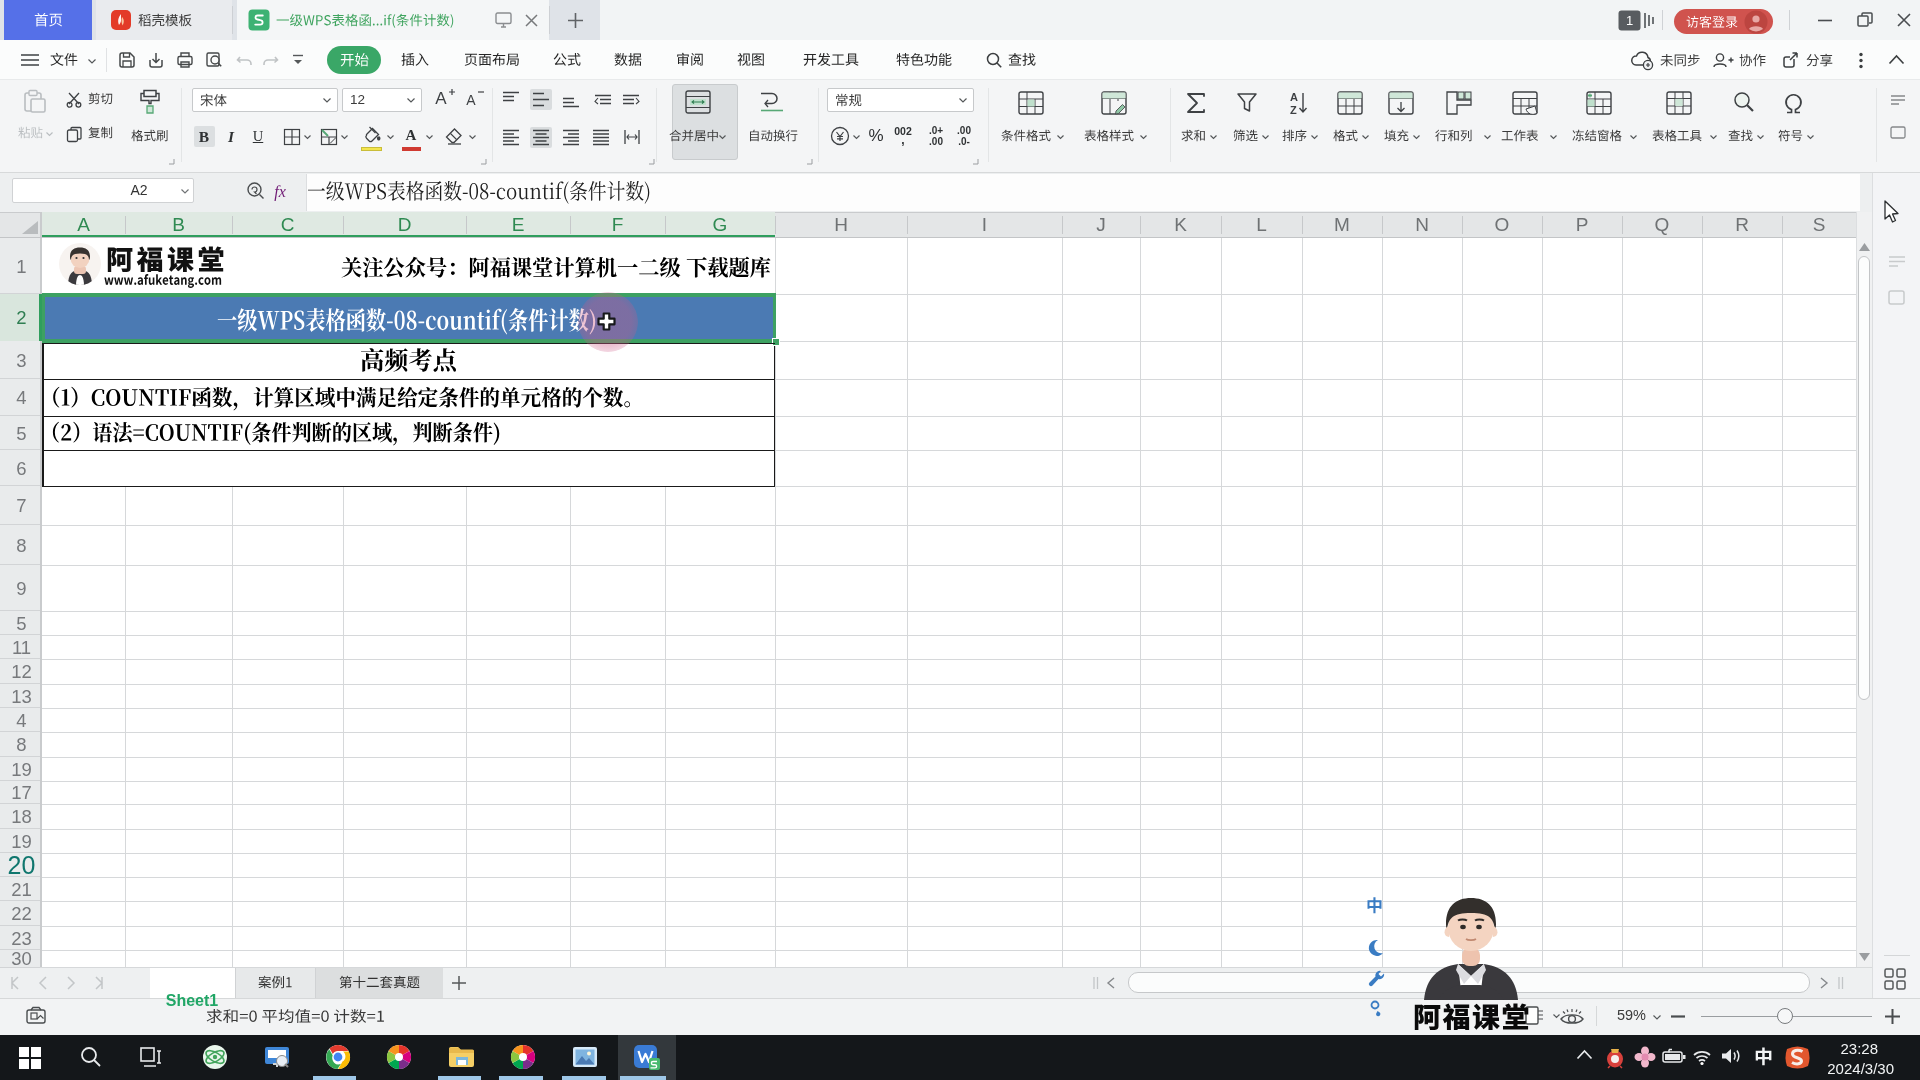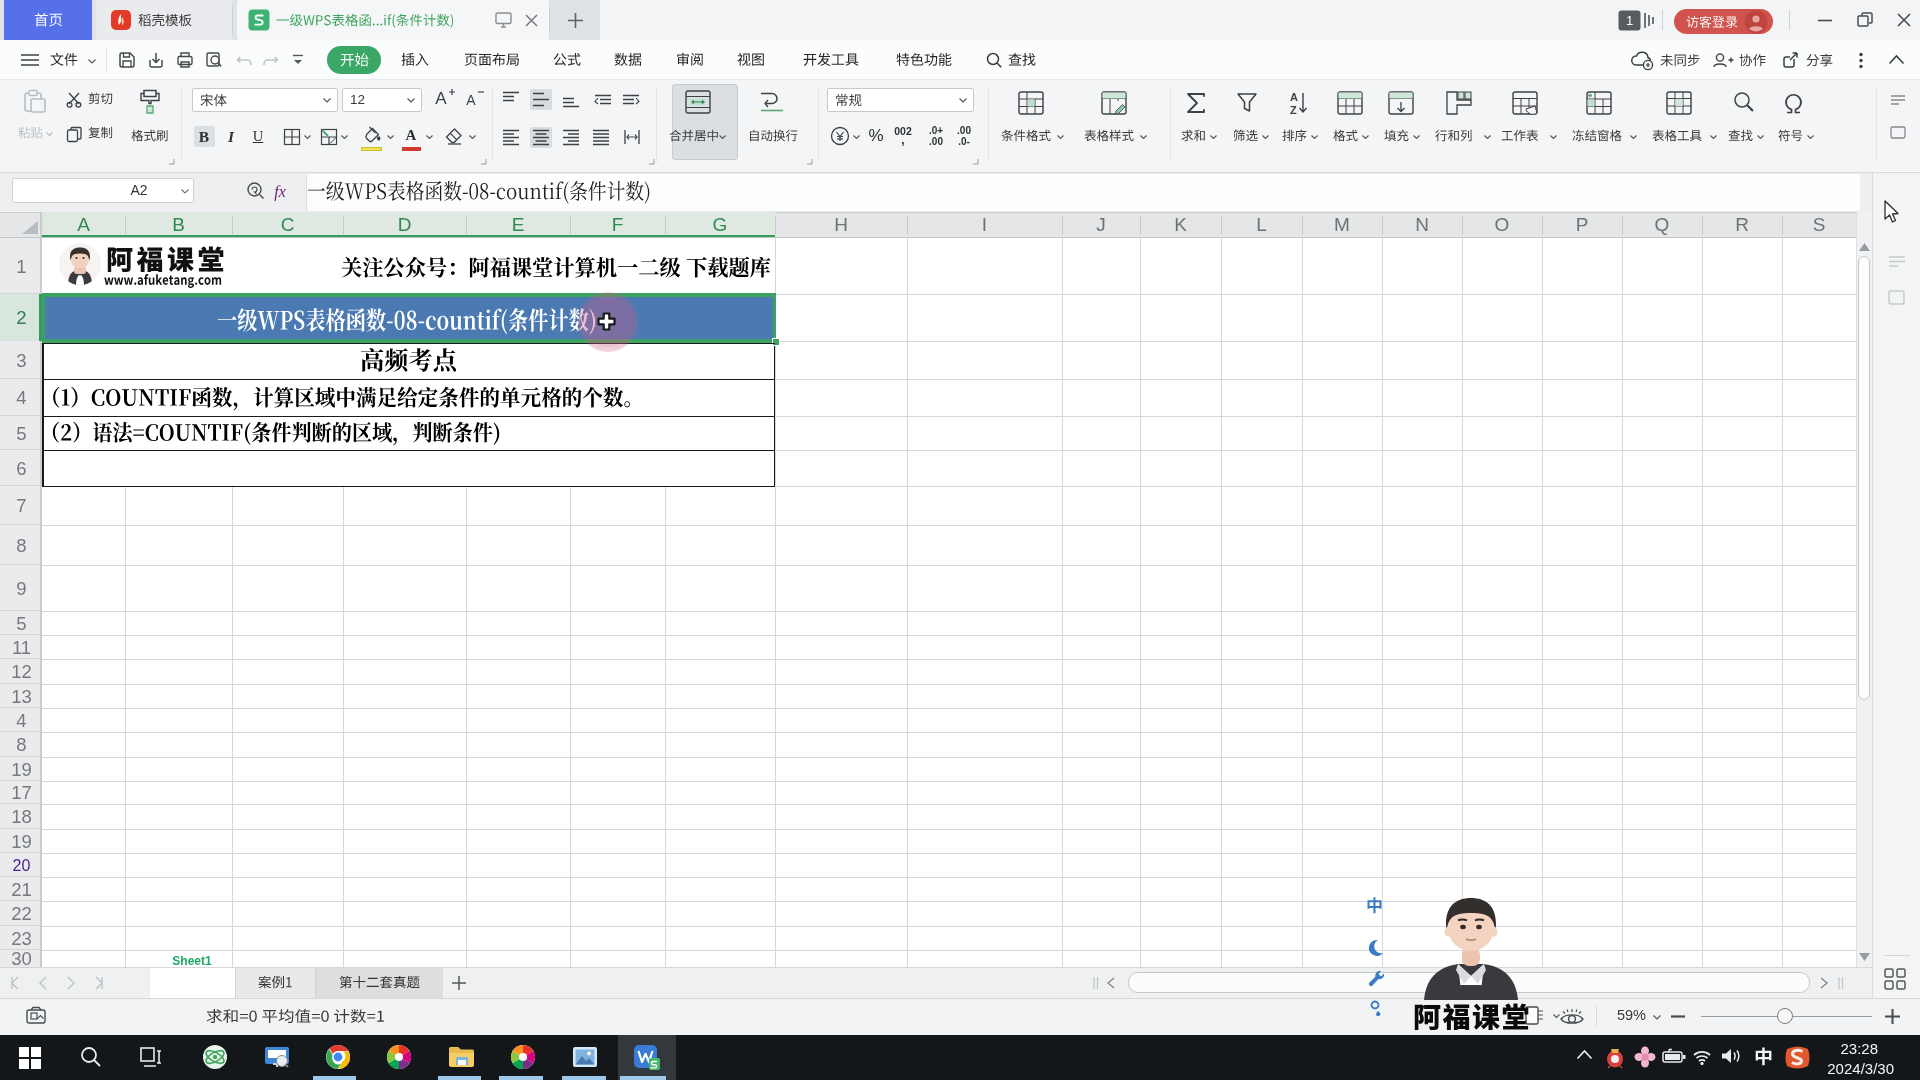--- a/index.html
+++ b/index.html
@@ -604,21 +604,21 @@
 <div style="position:absolute;left:21.5px;transform:translateX(-50%);top:731.3px;font-family:'Liberation Sans',sans-serif;font-size:18.5px;font-weight:400;color:#77797c;white-space:pre;line-height:27px;">8</div>
 <div style="position:absolute;left:0px;top:756px;width:40px;height:1px;background:#d2d4d6"></div>
 <div style="position:absolute;left:21.5px;transform:translateX(-50%);top:755.8px;font-family:'Liberation Sans',sans-serif;font-size:18.5px;font-weight:400;color:#77797c;white-space:pre;line-height:27px;">19</div>
 <div style="position:absolute;left:0px;top:780px;width:40px;height:1px;background:#d2d4d6"></div>
 <div style="position:absolute;left:21.5px;transform:translateX(-50%);top:779.3px;font-family:'Liberation Sans',sans-serif;font-size:18.5px;font-weight:400;color:#77797c;white-space:pre;line-height:27px;">17</div>
 <div style="position:absolute;left:0px;top:803px;width:40px;height:1px;background:#d2d4d6"></div>
 <div style="position:absolute;left:21.5px;transform:translateX(-50%);top:803.3px;font-family:'Liberation Sans',sans-serif;font-size:18.5px;font-weight:400;color:#77797c;white-space:pre;line-height:27px;">18</div>
 <div style="position:absolute;left:0px;top:828px;width:40px;height:1px;background:#d2d4d6"></div>
 <div style="position:absolute;left:21.5px;transform:translateX(-50%);top:827.8px;font-family:'Liberation Sans',sans-serif;font-size:18.5px;font-weight:400;color:#77797c;white-space:pre;line-height:27px;">19</div>
 <div style="position:absolute;left:0px;top:852px;width:40px;height:1px;background:#d2d4d6"></div>
-<div style="position:absolute;left:21.5px;transform:translateX(-50%);top:851.8px;font-family:'Liberation Sans',sans-serif;font-size:16px;font-weight:400;color:#4c1d95;white-space:pre;line-height:27px;">20</div>
+<div style="position:absolute;left:21.5px;transform:translateX(-50%);top:851.8px;font-family:'Liberation Sans',sans-serif;font-size:25px;font-weight:400;color:#0f766e;white-space:pre;line-height:27px;">20</div>
 <div style="position:absolute;left:0px;top:876px;width:40px;height:1px;background:#d2d4d6"></div>
 <div style="position:absolute;left:21.5px;transform:translateX(-50%);top:875.8px;font-family:'Liberation Sans',sans-serif;font-size:18.5px;font-weight:400;color:#77797c;white-space:pre;line-height:27px;">21</div>
 <div style="position:absolute;left:0px;top:900px;width:40px;height:1px;background:#d2d4d6"></div>
 <div style="position:absolute;left:21.5px;transform:translateX(-50%);top:900.3px;font-family:'Liberation Sans',sans-serif;font-size:18.5px;font-weight:400;color:#77797c;white-space:pre;line-height:27px;">22</div>
 <div style="position:absolute;left:0px;top:925px;width:40px;height:1px;background:#d2d4d6"></div>
 <div style="position:absolute;left:21.5px;transform:translateX(-50%);top:924.8px;font-family:'Liberation Sans',sans-serif;font-size:18.5px;font-weight:400;color:#77797c;white-space:pre;line-height:27px;">23</div>
 <div style="position:absolute;left:0px;top:949px;width:40px;height:1px;background:#d2d4d6"></div>
 <div style="position:absolute;left:21.5px;transform:translateX(-50%);top:945.3px;font-family:'Liberation Sans',sans-serif;font-size:18.5px;font-weight:400;color:#77797c;white-space:pre;line-height:27px;">30</div>
 <div style="position:absolute;left:0px;top:967px;width:40px;height:1px;background:#d2d4d6"></div>
 <div style="position:absolute;left:0px;top:294px;width:42px;height:47px;background:#d9e6dd"></div>
@@ -744,21 +744,21 @@
     <rect x="1" y="1" width="15" height="13" rx="2" stroke="#c8cacc" stroke-width="1.5" fill="none"></rect>
   </svg>
 <div style="position:absolute;left:1884px;top:955px;width:26px;height:1px;background:#d4d6d8"></div>
 <svg style="position:absolute;left:10px;top:976px;" width="100" height="14" viewBox="0 0 100 14">
     <path d="M8 1 L2 7 L8 13 M2 1 V13" stroke="#c3c6c8" stroke-width="1.5" fill="none"></path>
     <path d="M36 1 L30 7 L36 13" stroke="#c3c6c8" stroke-width="1.5" fill="none"></path>
     <path d="M58 1 L64 7 L58 13" stroke="#c3c6c8" stroke-width="1.5" fill="none"></path>
     <path d="M86 1 L92 7 L86 13 M92 1 V13" stroke="#c3c6c8" stroke-width="1.5" fill="none"></path>
   </svg>
 <div style="position:absolute;left:150px;top:968px;width:85px;height:30px;background:#fff"></div>
-<div style="position:absolute;left:192px;transform:translateX(-50%);top:951px;font-family:'Liberation Sans',sans-serif;font-size:12px;font-weight:700;color:#21a666;white-space:pre;line-height:20px;">Sheet1</div>
+<div style="position:absolute;left:192px;transform:translateX(-50%);top:991px;font-family:'Liberation Sans',sans-serif;font-size:16px;font-weight:700;color:#21a666;white-space:pre;line-height:20px;">Sheet1</div>
 <div style="position:absolute;left:235px;top:968px;width:80px;height:30px;background:#e7e9ea;border-left:1px solid #d0d2d4"></div>
 <svg style="position:absolute;left:257.8px;top:973.7px;overflow:visible" width="37" height="18">
     <path transform="translate(0 13.2)" d="M0.7 -3.1V-2.2H5.4C4.2 -1.2 2.3 -0.3 0.5 0.1C0.7 0.3 1 0.6 1.1 0.9C2.9 0.4 4.9 -0.6 6.2 -1.9V1.1H7.2V-2C8.5 -0.7 10.6 0.4 12.5 0.9C12.6 0.7 12.9 0.3 13.1 0.1C11.3 -0.3 9.3 -1.2 8.1 -2.2H12.8V-3.1H7.2V-4.2H6.2V-3.1ZM5.8 -11.1 6.3 -10.3H1.1V-8.4H2V-9.5H11.5V-8.4H12.5V-10.3H7.4C7.2 -10.7 6.9 -11.1 6.7 -11.4ZM9 -7.2C8.5 -6.6 7.9 -6.1 7.1 -5.8C6.1 -5.9 5.1 -6.1 4.1 -6.3C4.4 -6.6 4.8 -6.9 5.1 -7.2ZM2.6 -5.8C3.6 -5.6 4.7 -5.4 5.6 -5.2C4.3 -4.9 2.7 -4.7 0.8 -4.6C1 -4.4 1.1 -4 1.2 -3.8C3.7 -3.9 5.7 -4.3 7.2 -4.9C9 -4.5 10.4 -4.1 11.5 -3.7L12.4 -4.4C11.3 -4.8 9.9 -5.1 8.4 -5.5C9.1 -5.9 9.7 -6.5 10.1 -7.2H12.7V-8H5.8C6.1 -8.4 6.4 -8.7 6.6 -9L5.7 -9.3C5.4 -8.9 5.1 -8.5 4.7 -8H0.9V-7.2H4C3.5 -6.7 3 -6.2 2.6 -5.8Z M22.8 -9.8V-2.2H23.7V-9.8ZM25 -11.3V-0.3C25 -0.1 24.9 -0 24.7 0C24.5 0 23.8 0 23 -0C23.1 0.3 23.3 0.7 23.3 1C24.3 1 25 1 25.4 0.8C25.8 0.6 26 0.3 26 -0.3V-11.3ZM18.3 -3.9C18.8 -3.6 19.4 -3.1 19.8 -2.7C19.1 -1.3 18.3 -0.3 17.3 0.3C17.6 0.5 17.9 0.9 18 1.1C20.1 -0.4 21.5 -3.2 21.9 -7.5L21.3 -7.6L21.2 -7.6H19.4C19.6 -8.3 19.8 -8.9 19.9 -9.6H22.2V-10.6H17.5V-9.6H18.9C18.5 -7.5 17.9 -5.5 16.9 -4.1C17.1 -4 17.5 -3.7 17.7 -3.5C18.3 -4.3 18.8 -5.4 19.2 -6.7H20.9C20.7 -5.5 20.5 -4.5 20.2 -3.6C19.8 -4 19.3 -4.3 18.9 -4.6ZM16.4 -11.3C15.8 -9.3 15 -7.4 13.9 -6.1C14.1 -5.9 14.4 -5.3 14.5 -5.1C14.8 -5.5 15.1 -6 15.4 -6.5V1.1H16.4V-8.5C16.7 -9.3 17 -10.2 17.3 -11.1Z M28.2 0H33.6V-1H31.6V-9.9H30.7C30.1 -9.6 29.5 -9.4 28.6 -9.2V-8.4H30.4V-1H28.2Z" fill="#333"></path>
   </svg>
 <div style="position:absolute;left:315px;top:968px;width:128px;height:30px;background:#dcdedf;border-left:1px solid #d0d2d4"></div>
 <svg style="position:absolute;left:338.5px;top:973.7px;overflow:visible" width="83" height="18">
     <path transform="translate(0 13.2)" d="M2.3 -5.4C2.2 -4.4 2 -3.2 1.8 -2.4H5.4C4.3 -1.3 2.5 -0.2 0.9 0.3C1.2 0.5 1.5 0.9 1.6 1.1C3.2 0.5 5 -0.7 6.2 -2V1.1H7.2V-2.4H11.1C10.9 -1.2 10.8 -0.7 10.6 -0.5C10.5 -0.4 10.4 -0.4 10.1 -0.4C9.9 -0.4 9.2 -0.4 8.6 -0.4C8.7 -0.2 8.9 0.2 8.9 0.5C9.6 0.5 10.2 0.5 10.6 0.5C11 0.5 11.2 0.4 11.4 0.2C11.8 -0.2 12 -1 12.2 -2.9C12.2 -3 12.2 -3.3 12.2 -3.3H7.2V-4.5H11.7V-7.5H1.8V-6.7H6.2V-5.4ZM3.1 -4.5H6.2V-3.3H2.9ZM7.2 -6.7H10.7V-5.4H7.2ZM2.9 -11.4C2.4 -10.1 1.6 -8.9 0.6 -8.1C0.9 -8 1.3 -7.7 1.5 -7.6C2 -8.1 2.5 -8.7 2.9 -9.4H3.7C3.9 -8.9 4.2 -8.2 4.3 -7.8L5.2 -8.1C5.1 -8.4 4.9 -8.9 4.7 -9.4H6.8V-10.2H3.4C3.5 -10.5 3.7 -10.8 3.8 -11.2ZM8.1 -11.4C7.7 -10.2 7.1 -9 6.3 -8.2C6.5 -8.1 7 -7.8 7.2 -7.7C7.6 -8.1 8 -8.7 8.3 -9.4H9.2C9.7 -8.9 10.1 -8.2 10.3 -7.7L11.2 -8.1C11 -8.5 10.7 -9 10.4 -9.4H12.8V-10.2H8.7C8.8 -10.5 9 -10.8 9 -11.2Z M19.7 -11.3V-6.3H14.2V-5.3H19.7V1.1H20.8V-5.3H26.4V-6.3H20.8V-11.3Z M28.9 -9.4V-8.3H38.6V-9.4ZM27.8 -1.4V-0.3H39.8V-1.4Z M48.4 -9.1C48.8 -8.6 49.3 -8.2 49.8 -7.7H44.9C45.4 -8.2 45.9 -8.6 46.3 -9.1ZM42.7 0.8C43.1 0.6 43.8 0.6 50.7 0.2C51 0.5 51.3 0.8 51.5 1.1L52.4 0.6C51.8 -0.1 50.7 -1.2 49.9 -1.9L49 -1.5C49.4 -1.2 49.7 -0.9 50 -0.6L44.1 -0.3C44.8 -0.8 45.5 -1.3 46.1 -2H53.2V-2.8H45V-3.7H50.6V-4.5H45V-5.3H50.6V-6H45V-6.9H50.5V-7.2C51.3 -6.6 52.1 -6.1 52.9 -5.7C53 -6 53.3 -6.3 53.6 -6.5C52.2 -7 50.6 -8 49.5 -9.1H53.1V-10H46.9C47.2 -10.4 47.4 -10.8 47.6 -11.2L46.5 -11.3C46.3 -10.9 46 -10.4 45.7 -10H41.4V-9.1H45C44 -8.1 42.7 -7.1 41 -6.3C41.2 -6.2 41.5 -5.8 41.6 -5.6C42.5 -6 43.3 -6.4 44 -6.9V-2.8H41.3V-2H44.7C44.1 -1.3 43.5 -0.8 43.2 -0.6C42.9 -0.4 42.6 -0.2 42.4 -0.2C42.5 0.1 42.6 0.5 42.7 0.8Z M62 -0.6C63.5 -0.1 65.1 0.5 66 1.1L66.8 0.4C65.8 -0.1 64.2 -0.8 62.6 -1.3ZM58.7 -1.2C57.8 -0.7 56.1 0 54.8 0.4C55 0.6 55.3 0.9 55.5 1.1C56.8 0.7 58.5 0 59.6 -0.7ZM60.3 -11.4 60.2 -10.2H55.1V-9.3H60.1L60 -8.5H56.7V-2.4H54.8V-1.5H66.8V-2.4H64.8V-8.5H60.9L61.1 -9.3H66.4V-10.2H61.2L61.4 -11.2ZM57.7 -2.4V-3.3H63.8V-2.4ZM57.7 -6.2H63.8V-5.4H57.7ZM57.7 -6.9V-7.8H63.8V-6.9ZM57.7 -4.8H63.8V-4H57.7Z M69.9 -8.3H72.6V-7.3H69.9ZM69.9 -10H72.6V-9H69.9ZM69 -10.8V-6.5H73.6V-10.8ZM76.9 -7.2C76.8 -3.7 76.5 -1.9 73.7 -1C73.9 -0.9 74.1 -0.6 74.2 -0.4C77.2 -1.4 77.6 -3.3 77.7 -7.2ZM77.4 -2.5C78.2 -1.9 79.2 -1 79.8 -0.4L80.4 -1.1C79.8 -1.6 78.8 -2.5 77.9 -3.1ZM69.2 -4.1C69.1 -2.1 68.8 -0.5 67.9 0.6C68.2 0.7 68.5 0.9 68.7 1.1C69.2 0.4 69.5 -0.4 69.7 -1.3C70.9 0.5 72.9 0.8 75.8 0.8H80.1C80.2 0.5 80.4 0.1 80.5 -0.1C79.7 -0.1 76.4 -0.1 75.8 -0.1C74.2 -0.1 72.8 -0.1 71.8 -0.6V-2.5H74V-3.3H71.8V-4.7H74.3V-5.5H68.2V-4.7H70.9V-1.1C70.5 -1.4 70.2 -1.8 69.9 -2.4C70 -2.9 70 -3.4 70 -4ZM74.8 -8.6V-2.9H75.6V-7.8H78.9V-3H79.7V-8.6H77.2C77.4 -9 77.5 -9.4 77.7 -9.9H80.4V-10.7H74.2V-9.9H76.7C76.6 -9.4 76.4 -9 76.3 -8.6Z" fill="#333"></path>
   </svg>
 <svg style="position:absolute;left:451px;top:975px;" width="16" height="16" viewBox="0 0 16 16">
     <path d="M8 1 V15 M1 8 H15" stroke="#55585a" stroke-width="1.5"></path>

